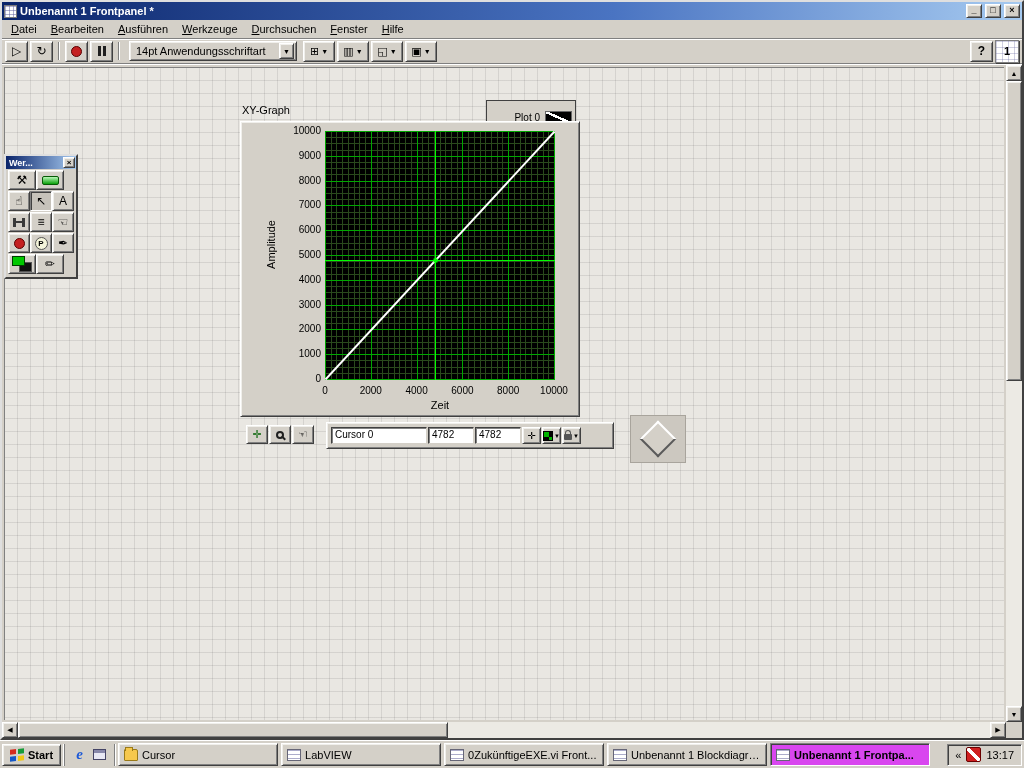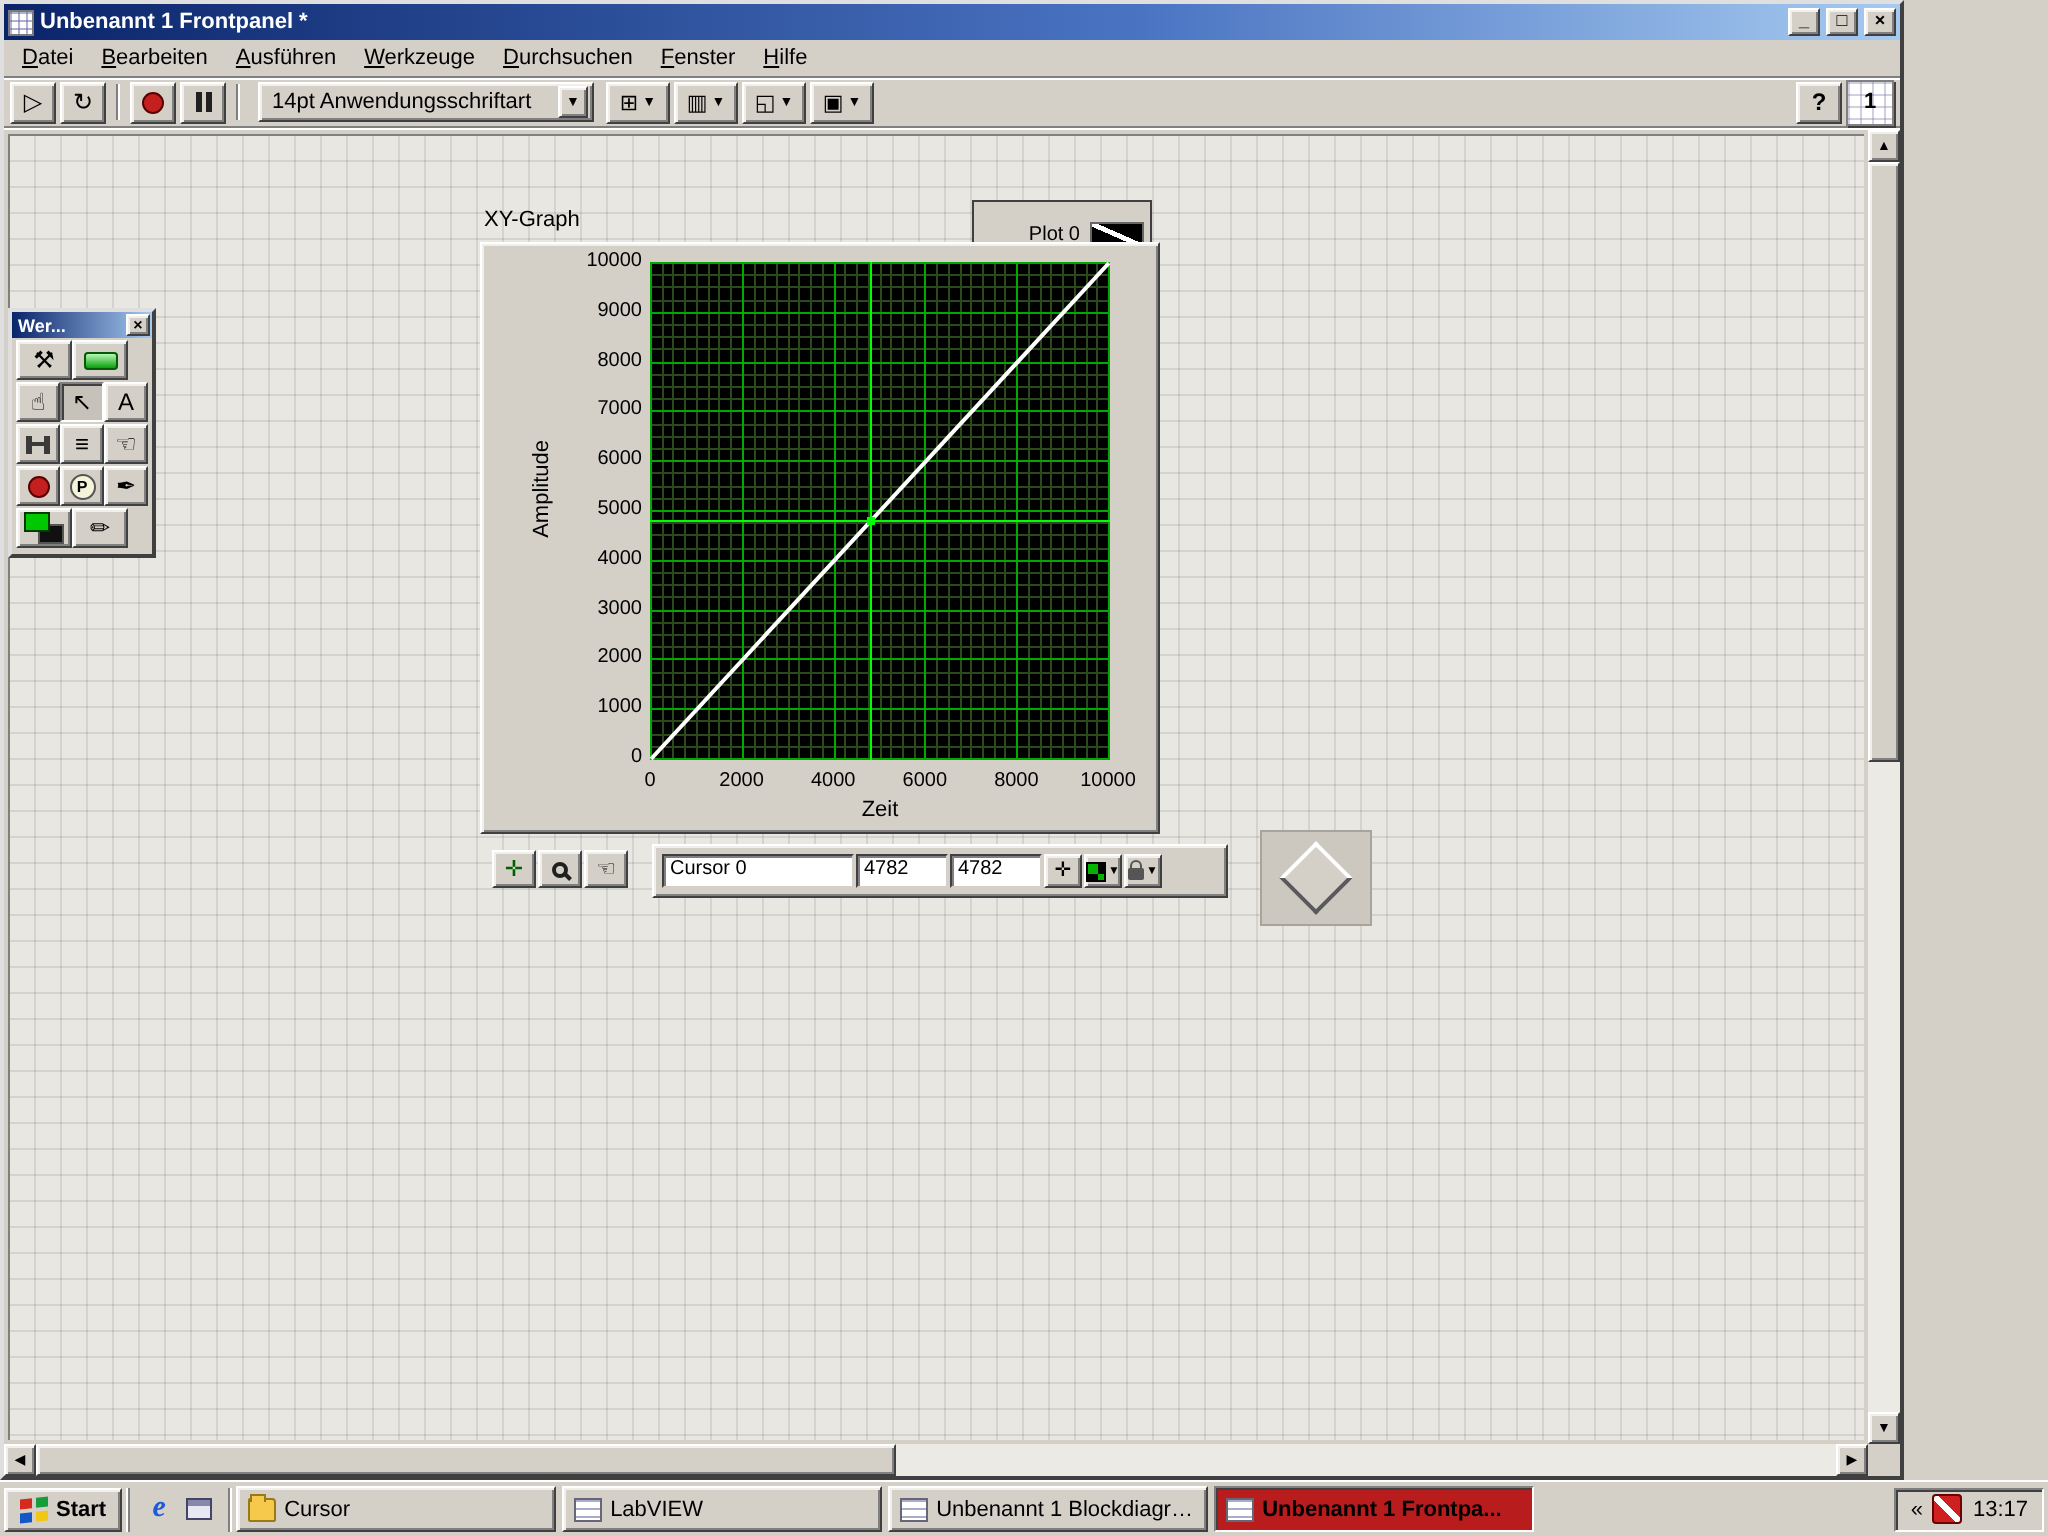--- a/index.html
+++ b/index.html
@@ -3,21 +3,21 @@
 <meta charset="utf-8">
 <style>
   html,body{margin:0;padding:0;width:1024px;height:768px;overflow:hidden;
     font-family:"Liberation Sans","DejaVu Sans",sans-serif;font-size:11px;color:#000;background:#d4d0c8;}
   *{box-sizing:border-box;}
   
   .bo{border:1px solid;border-color:#ffffff #404040 #404040 #ffffff;box-shadow:inset 1px 1px 0 #f0efeb, inset -1px -1px 0 #808080;background:#d4d0c8;}
   .bi{border:1px solid;border-color:#808080 #ffffff #ffffff #808080;box-shadow:inset 1px 1px 0 #404040;background:#d4d0c8;}
   .fieldw{background:#fff;border:1px solid;border-color:#404040 #d4d0c8 #d4d0c8 #404040;box-shadow:inset 1px 1px 0 #808080;}
   
-  #window{position:absolute;left:0;top:0;width:952px;height:740px;background:#d4d0c8;
+  #window{position:absolute;left:0;top:0;width:1024px;height:740px;background:#d4d0c8;
     border:2px solid;border-color:#dfdfdf #404040 #404040 #dfdfdf;}
   #titlebar{height:18px;display:flex;align-items:center;padding:0 2px;gap:3px;
     background:linear-gradient(to right,#0a246a,#4a74c2 60%,#a6caf0);}
   #title-icon{width:13px;height:13px;background:#fff;border:1px solid #7a7a7a;flex:0 0 auto;
     background-image:linear-gradient(rgba(100,100,160,.5) 1px,transparent 1px),linear-gradient(90deg,rgba(100,100,160,.5) 1px,transparent 1px);background-size:4px 4px;}
   #title-text{flex:1;color:#fff;font-weight:bold;font-size:11px;white-space:nowrap;overflow:hidden;}
   .winbtn{width:16px;height:14px;display:flex;align-items:center;justify-content:center;font-size:9px;font-weight:bold;line-height:1;}
   .winbtn span{transform:translateY(-1px);}
   #menubar{height:19px;display:flex;align-items:center;padding:0 2px;border-bottom:1px solid #808080;box-shadow:0 1px 0 #fff;}
   .menu-item{padding:2px 7px;cursor:default;}
@@ -112,21 +112,21 @@
   .winflag{width:14px;height:12px;transform:skewY(-6deg);background-repeat:no-repeat;
     background-image:linear-gradient(#d42b1e,#d42b1e),linear-gradient(#169c38,#169c38),linear-gradient(#1458c8,#1458c8),linear-gradient(#f0c814,#f0c814);
     background-size:6px 5px;background-position:0 0,8px 0,0 7px,8px 7px;}
   #quick-launch{display:flex;align-items:center;gap:3px;padding:0 6px;height:22px;
     border-left:1px solid #808080;border-right:1px solid #808080;box-shadow:1px 0 0 #fff,-1px 0 0 #fff;}
   .ql-icon{width:17px;height:17px;display:flex;align-items:center;justify-content:center;}
   .ie-e{color:#1e5ad7;font-family:"Liberation Serif","DejaVu Serif",serif;font-weight:bold;font-style:italic;font-size:15px;}
   .desk-ico{width:13px;height:11px;background:#e8e8f4;border:1px solid #446;box-shadow:inset 0 3px 0 #88a;}
   #taskbar-tasks{display:flex;gap:3px;flex:1;overflow:hidden;}
   .task-button{flex:1 1 150px;max-width:160px;height:23px;display:flex;align-items:center;gap:4px;padding:0 5px;overflow:hidden;}
-  .task-button.active{border-color:#808080 #fff #fff #808080;box-shadow:inset 1px 1px 0 #404040;background:#b91c1c;font-weight:bold;}
+  .task-button.active{border-color:#808080 #fff #fff #808080;box-shadow:inset 1px 1px 0 #404040;background:#d946ef;font-weight:bold;}
   .task-label{white-space:nowrap;overflow:hidden;text-overflow:ellipsis;font-size:11px;}
   .task-icon{flex:0 0 14px;height:12px;}
   .task-icon.folder{width:14px;background:#f6c84c;border:1px solid #9a7a18;border-radius:1px 2px 1px 1px;position:relative;}
   .task-icon.folder::before{content:"";position:absolute;top:-3px;left:0;width:6px;height:3px;background:#f6c84c;border:1px solid #9a7a18;border-bottom:none;}
   .task-icon.labview{width:13px;background:#fff;border:1px solid #667;
     background-image:linear-gradient(rgba(90,90,150,.5) 1px,transparent 1px);background-size:4px 4px;}
   #tray{height:22px;display:flex;align-items:center;gap:5px;padding:0 7px;flex:0 0 auto;}
   #tray-chevron{font-size:11px;}
   #tray-red-icon{width:15px;height:15px;background:#cf1f1f;border:1px solid #6a0000;border-radius:2px;
     background-image:linear-gradient(to top right,transparent 42%,#fff 42%,#fff 58%,transparent 58%);}
@@ -483,20 +483,24 @@
       <div class="task-button bo">
         <span class="task-icon folder"></span>
         <span class="task-label">Cursor</span>
       </div>
       <div class="task-button bo">
         <span class="task-icon labview"></span>
         <span class="task-label">LabVIEW</span>
       </div>
       <div class="task-button bo">
         <span class="task-icon labview"></span>
+        <span class="task-label">0ZukünftigeEXE.vi Front...</span>
+      </div>
+      <div class="task-button bo">
+        <span class="task-icon labview"></span>
         <span class="task-label">Unbenannt 1 Blockdiagra...</span>
       </div>
       <div class="task-button bo active">
         <span class="task-icon labview"></span>
         <span class="task-label">Unbenannt 1 Frontpa...</span>
       </div>
     </div>
   <div id="tray" class="bi">
     <span id="tray-chevron">«</span>
     <span id="tray-red-icon"></span>

